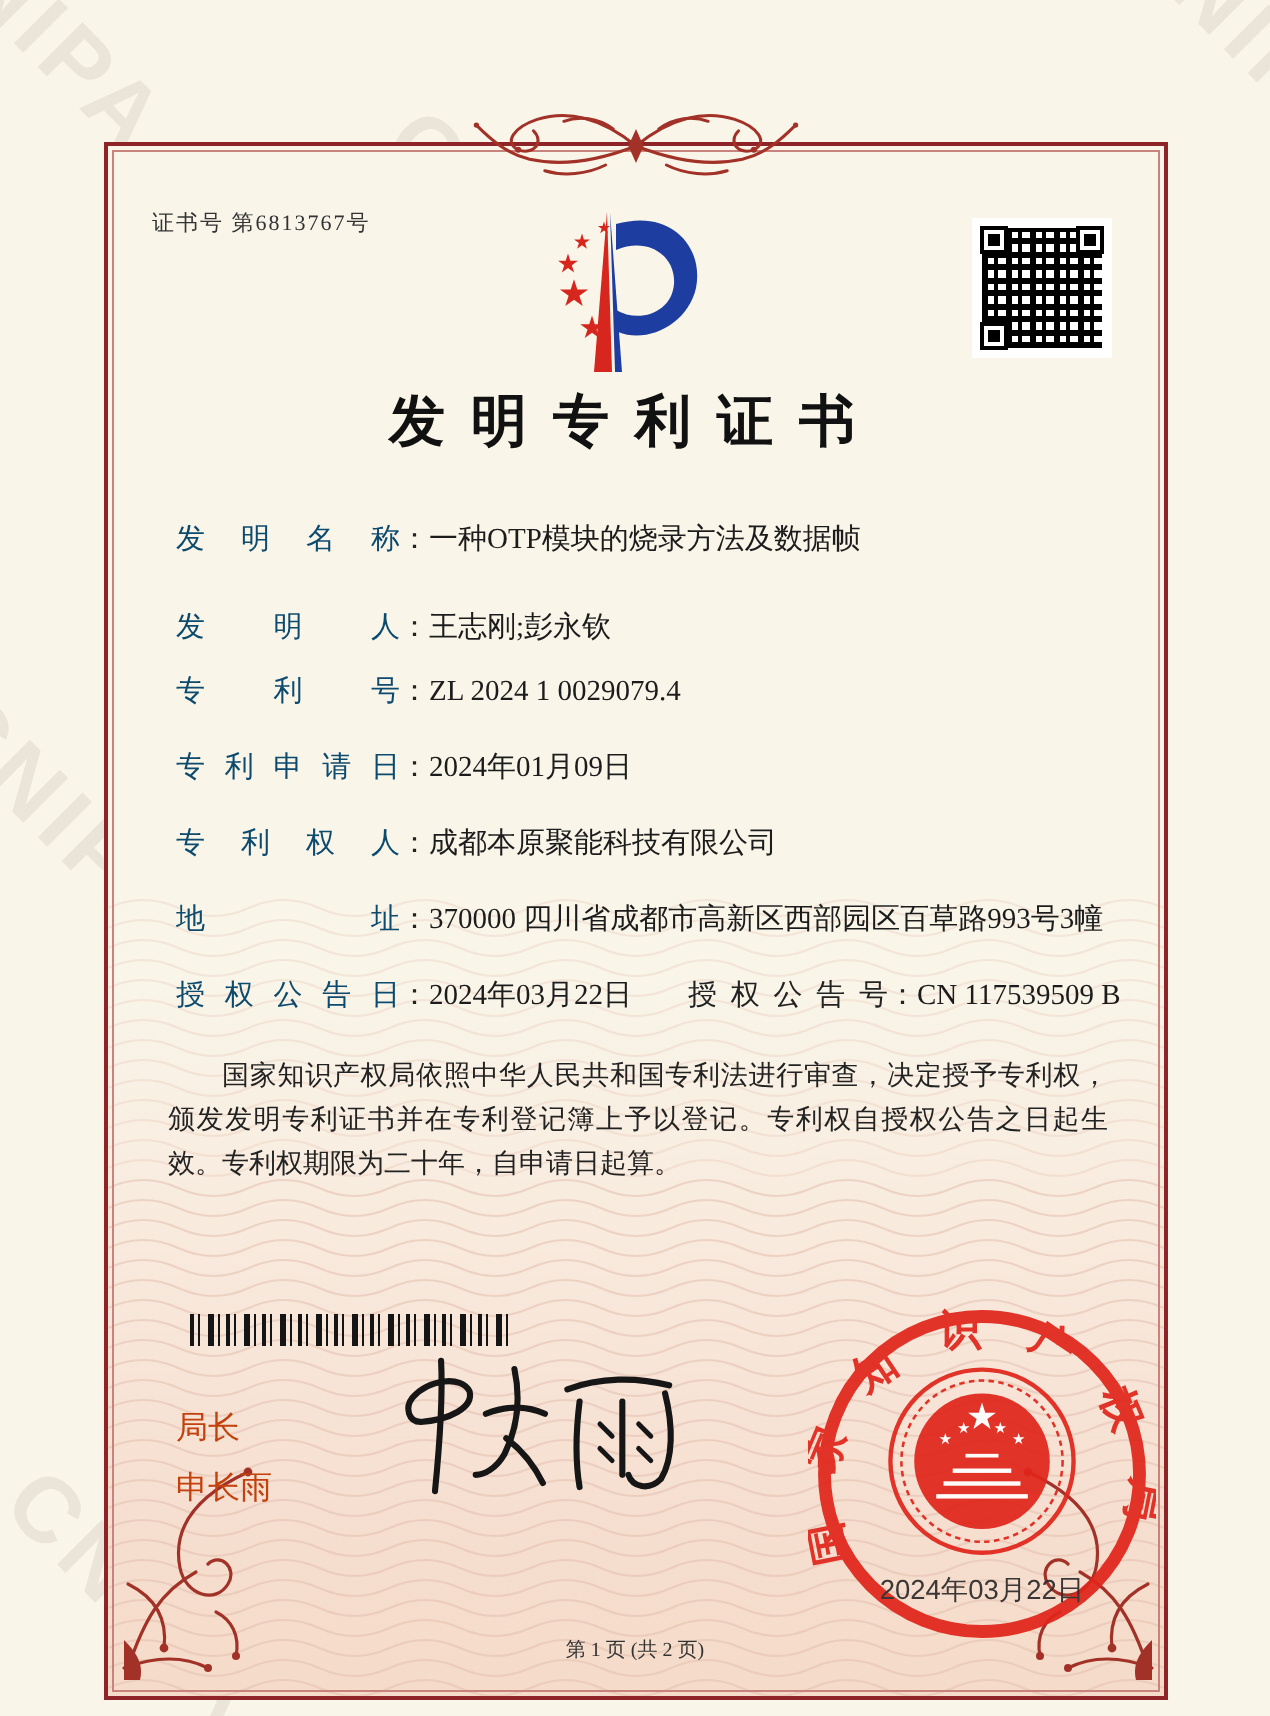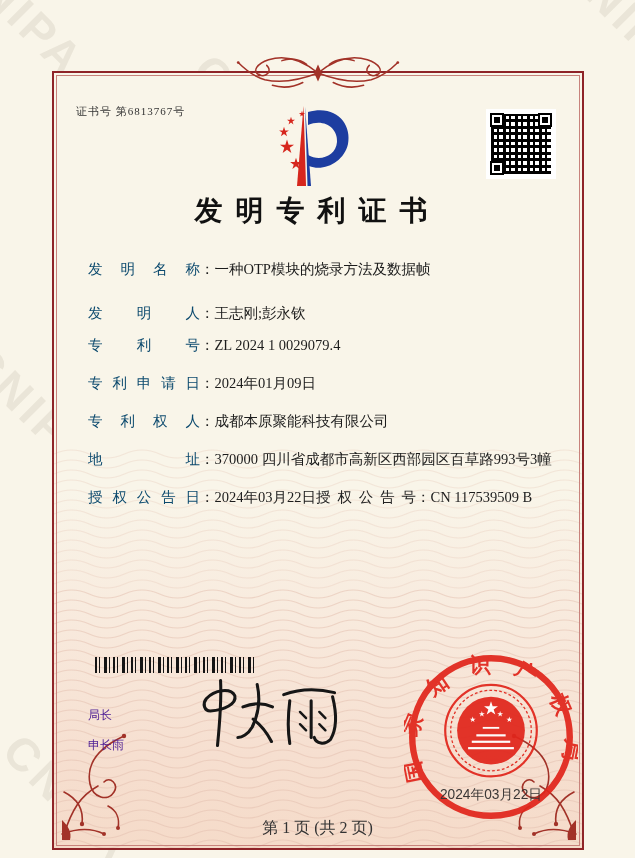--- a/index.html
+++ b/index.html
@@ -60,46 +60,46 @@
   .fields{position:absolute;left:88px;top:260px;width:470px;z-index:4;font-size:14.5px;}
   .frow{position:absolute;left:0;white-space:nowrap;}
   .flabel{
     display:inline-block;width:112px;vertical-align:bottom;
     text-align:justify;text-align-last:justify;text-justify:inter-character;
     color:#0c4a6e;
   }
   .fcolon{display:inline-block;color:#222;}
   .fvalue{color:#1c1c1c;margin-left:0;}
   .frow2{position:absolute;white-space:nowrap;}
-  .flabel2{display:inline-block;width:100px;text-align:justify;text-align-last:justify;}
+  .flabel2{display:inline-block;width:100px;text-align:justify;text-align-last:justify;margin-left:28px;}
   
   .bodytext{
     position:absolute;left:84px;top:527px;width:470px;z-index:4;
     font-size:13.5px;line-height:21.8px;color:#222;text-align:justify;
   }
   .bodytext p{margin:0;text-indent:2em;}
   
   .barcode{
     position:absolute;left:95px;top:657px;width:162px;height:16px;z-index:4;
     background:repeating-linear-gradient(90deg,
       #151515 0 2px,transparent 2px 4px,
       #151515 4px 5px,transparent 5px 9px,
       #151515 9px 12px,transparent 12px 14px,
       #151515 14px 15px,transparent 15px 18px);
   }
   .signer{
     position:absolute;left:88px;top:700px;z-index:4;
     font-family:"Liberation Sans","DejaVu Sans",sans-serif;
-    font-size:12px;color:#4c1d95;line-height:30px;
+    font-size:16px;color:#c2410c;line-height:30px;
   }
   .signature{position:absolute;left:190px;top:676px;width:168px;height:74px;z-index:4;}
   .seal{position:absolute;left:404px;top:650px;width:174px;height:174px;z-index:6;}
   .footer{
     position:absolute;left:0;top:818px;width:635px;z-index:4;
-    text-align:center;font-size:16px;color:#333;
+    text-align:center;font-size:10px;color:#333;
   }
 </style>
 </head>
 <body>
 
 <div class="wm" style="left:-60px;top:-15px">CNIPA</div>
 <div class="wm" style="left:545px;top:-12px">CNIPA</div>
 <div class="wm" style="left:178px;top:92px">CNIPA</div>
 <div class="wm" style="left:378px;top:258px">CNIPA</div>
 <div class="wm" style="left:-48px;top:382px">CNIPA</div>
@@ -258,20 +258,21 @@
   </div>
   <div class="frow" style="top:228px">
     <span class="flabel">授权公告日</span><span class="fcolon">：</span><span class="fvalue">2024年03月22日</span>
   </div>
   <div class="frow2" style="top:228px;left:228px">
     <span class="flabel2">授权公告号</span><span class="fcolon">：</span><span class="fvalue">CN 117539509 B</span>
   </div>
 </div>
 
 <div class="bodytext">
+  <p>国家知识产权局依照中华人民共和国专利法进行审查，决定授予专利权，颁发发明专利证书并在专利登记簿上予以登记。专利权自授权公告之日起生效。专利权期限为二十年，自申请日起算。</p>
 </div>
 
 <div class="barcode"></div>
 
 <div class="signer">
   <div>局长</div>
   <div>申长雨</div>
 </div>
 
 <svg class="signature" viewBox="0 0 165 72">

